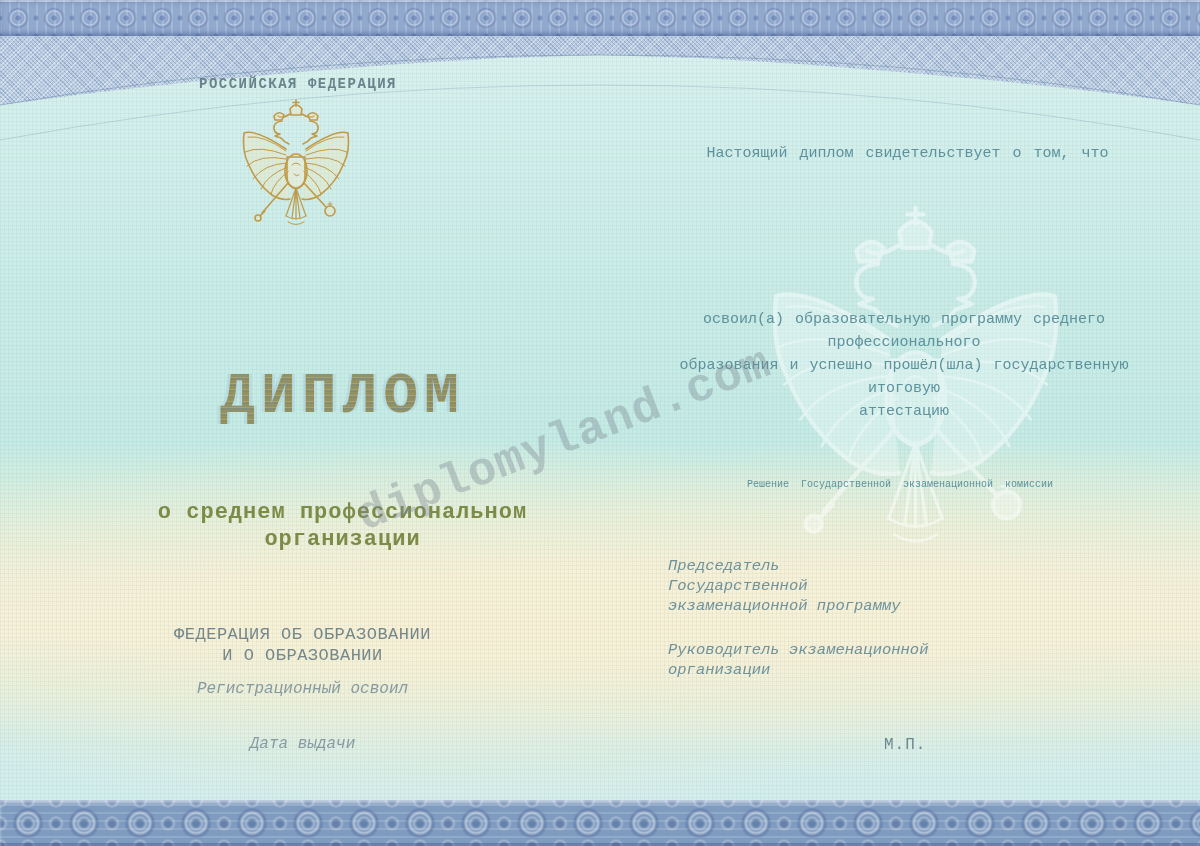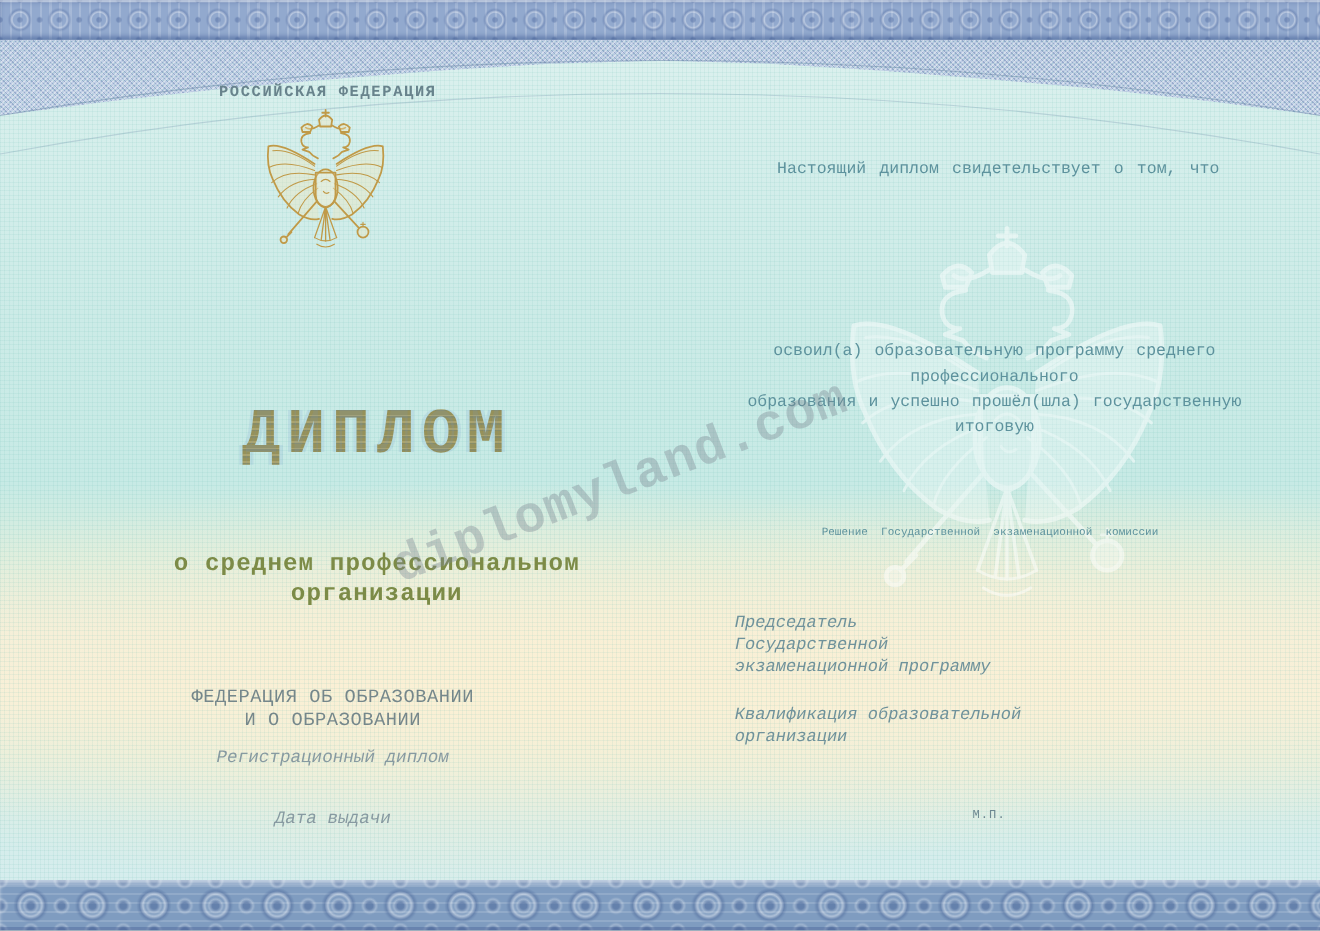--- a/index.html
+++ b/index.html
@@ -103,21 +103,21 @@
   .chairman{
     left:668px;top:556px;width:320px;
     font-style:italic;font-size:15.5px;color:#6f929b;line-height:20px;
   }
   .head-org{
     left:668px;top:640px;width:340px;
     font-style:italic;font-size:15.5px;color:#6f929b;line-height:20px;
   }
   .seal{
     left:884px;top:736px;width:60px;
-    font-size:11px;color:#6d8891;letter-spacing:1px;
+    font-size:16px;color:#6d8891;letter-spacing:1px;
   }
   .watermark-text{
     left:360px;top:492px;z-index:6;
     font-size:47px;font-weight:bold;letter-spacing:1px;color:#7d8893;opacity:.38;
     transform:rotate(-21deg);transform-origin:0 50%;white-space:nowrap;
   }
   .defs-hidden{position:absolute;width:0;height:0;overflow:hidden;}
 </style>
 </head>
 <body>
@@ -192,41 +192,42 @@
     <div>о среднем профессиональном</div>
     <div>организации</div>
   </div>
 
 
   <div class="txt doc-type">
     <div>ФЕДЕРАЦИЯ ОБ ОБРАЗОВАНИИ</div>
     <div>И О ОБРАЗОВАНИИ</div>
   </div>
 
-  <div class="txt reg-number">Регистрационный диплом</div>
+  <div class="txt reg-number">Регистрационный освоил</div>
 
   <div class="txt issue-date">Дата выдачи</div>
 
   <div class="txt stmt-intro">Настоящий диплом свидетельствует о том, что</div>
 
   <div class="txt stmt-body">
     <div>освоил(а) образовательную программу среднего профессионального</div>
     <div>образования и успешно прошёл(шла) государственную итоговую</div>
+    <div>аттестацию</div>
   </div>
 
   <div class="txt decision">Решение Государственной экзаменационной комиссии</div>
 
   <div class="txt chairman">
     <div>Председатель</div>
     <div>Государственной</div>
     <div>экзаменационной программу</div>
   </div>
 
   <div class="txt head-org">
-    <div>Квалификация образовательной</div>
+    <div>Руководитель экзаменационной</div>
     <div>организации</div>
   </div>
 
   <div class="txt seal">М.П.</div>
 
   <div class="txt watermark-text">diplomyland.com</div>
 
 </div>
 
 </body></html>

